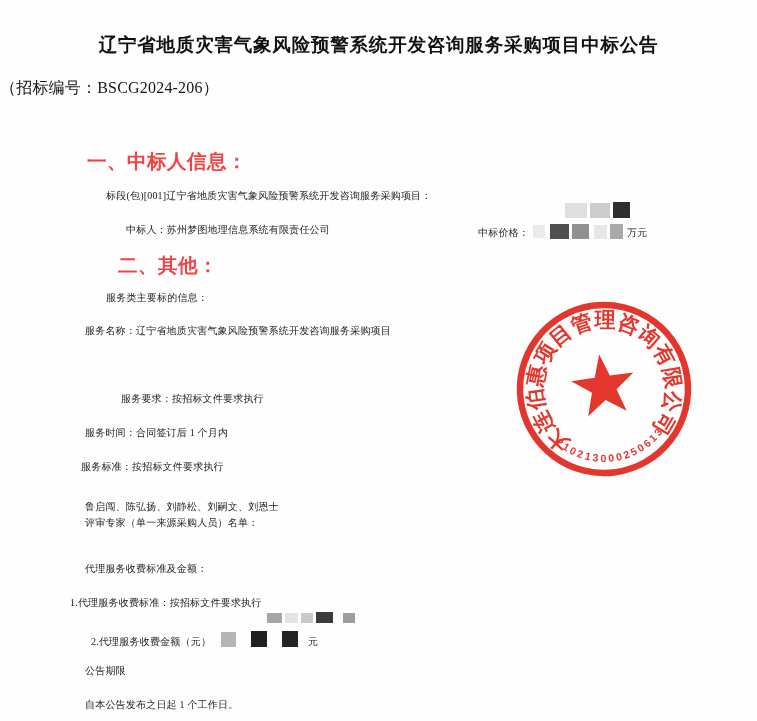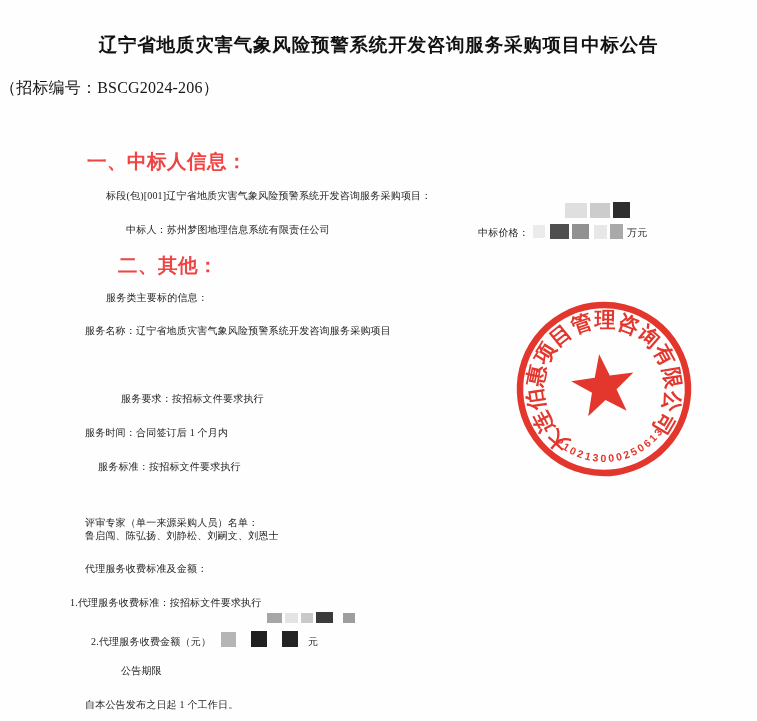--- a/index.html
+++ b/index.html
@@ -52,42 +52,42 @@
         <span class="px-block" style="width: 13px; height: 15px; background: rgb(169, 169, 169);"></span>
       </span><span>万元</span>
   </div>
 
   <div class="line heading" style="left:87px; top:254px;margin-left:31px;">二、其他：</div>
 
   <div class="line" style="left:106px; top:292px;">服务类主要标的信息：</div>
   <div class="line" style="left:85px; top:325px;">服务名称：辽宁省地质灾害气象风险预警系统开发咨询服务采购项目</div>
   <div class="line" style="left:85px; top:393px;margin-left:36px;">服务要求：按招标文件要求执行</div>
   <div class="line" style="left:85px; top:427px;">服务时间：合同签订后 1 个月内</div>
-  <div class="line" style="left:98px; top:461px;">服务标准：按招标文件要求执行</div>
+  <div class="line" style="left:81px; top:461px;">服务标准：按招标文件要求执行</div>
   <div class="line" style="left:85px; top:496px;margin-top:21px;">评审专家（单一来源采购人员）名单：</div>
-  <div class="line" style="left:85px; top:530px;">鲁启闯、陈弘扬、刘静松、刘嗣文、刘恩士</div>
+  <div class="line" style="left:85px; top:501px;">鲁启闯、陈弘扬、刘静松、刘嗣文、刘恩士</div>
   <div class="line" style="left:85px; top:563px;">代理服务收费标准及金额：</div>
   <div class="line" style="left:70px; top:597px;">1.代理服务收费标准：按招标文件要求执行</div>
   <div class="blocks" style="left:267px; top:612px;">
       <span class="px-block" style="width: 15px; height: 10px; background: rgb(166, 166, 166);"></span>
       <span class="px-block" style="width: 13px; height: 10px; background: rgb(228, 228, 228);"></span>
       <span class="px-block" style="width: 12px; height: 10px; background: rgb(201, 201, 201);"></span>
       <span class="px-block" style="width: 17px; height: 11px; background: rgb(59, 59, 59);"></span>
       <span class="px-block" style="width: 12px; height: 10px; background: rgb(158, 158, 158); margin-left: 7px;"></span>
     </div>
 
   <div class="line" style="left:91px; top:631px;">
     <span>2.代理服务收费金额（元）</span><span class="blocks-inline" style="margin-left:10px;">
         <span class="px-block" style="width: 15px; height: 15px; background: rgb(181, 181, 181);"></span>
         <span class="px-block" style="width: 16px; height: 16px; background: rgb(32, 32, 32); margin-left: 12px;"></span>
         <span class="px-block" style="width: 16px; height: 16px; background: rgb(36, 36, 36); margin-left: 12px;"></span>
       </span><span style="margin-left:6px;">元</span>
   </div>
 
-  <div class="line" style="left:85px; top:665px;margin-left:36px;">公告期限</div>
+  <div class="line" style="left:85px; top:665px;">公告期限</div>
   <div class="line" style="left:85px; top:699px;">自本公告发布之日起 1 个工作日。</div>
 
   <svg class="stamp" viewBox="0 0 180 180">
     <defs>
       <path id="arc-company" d="M 51.8,138.9 A 62,62 0 1 1 128.2,138.9" fill="none"></path>
       <path id="arc-serial" d="M 29.5,130.8 A 73,73 0 0 0 150.5,130.8" fill="none"></path>
     </defs>
     <circle cx="90" cy="90" r="84" fill="none" stroke-width="6.5" stroke="#e2261c"></circle>
     <polygon points="90,55 97.6,77.5 121.4,77.8 102.4,92 109.4,114.7 90,101 70.6,114.7 77.6,92 58.6,77.8 82.4,77.5" fill="#e2261c"></polygon>
     <text class="stamp-company" fill="#e2261c">

